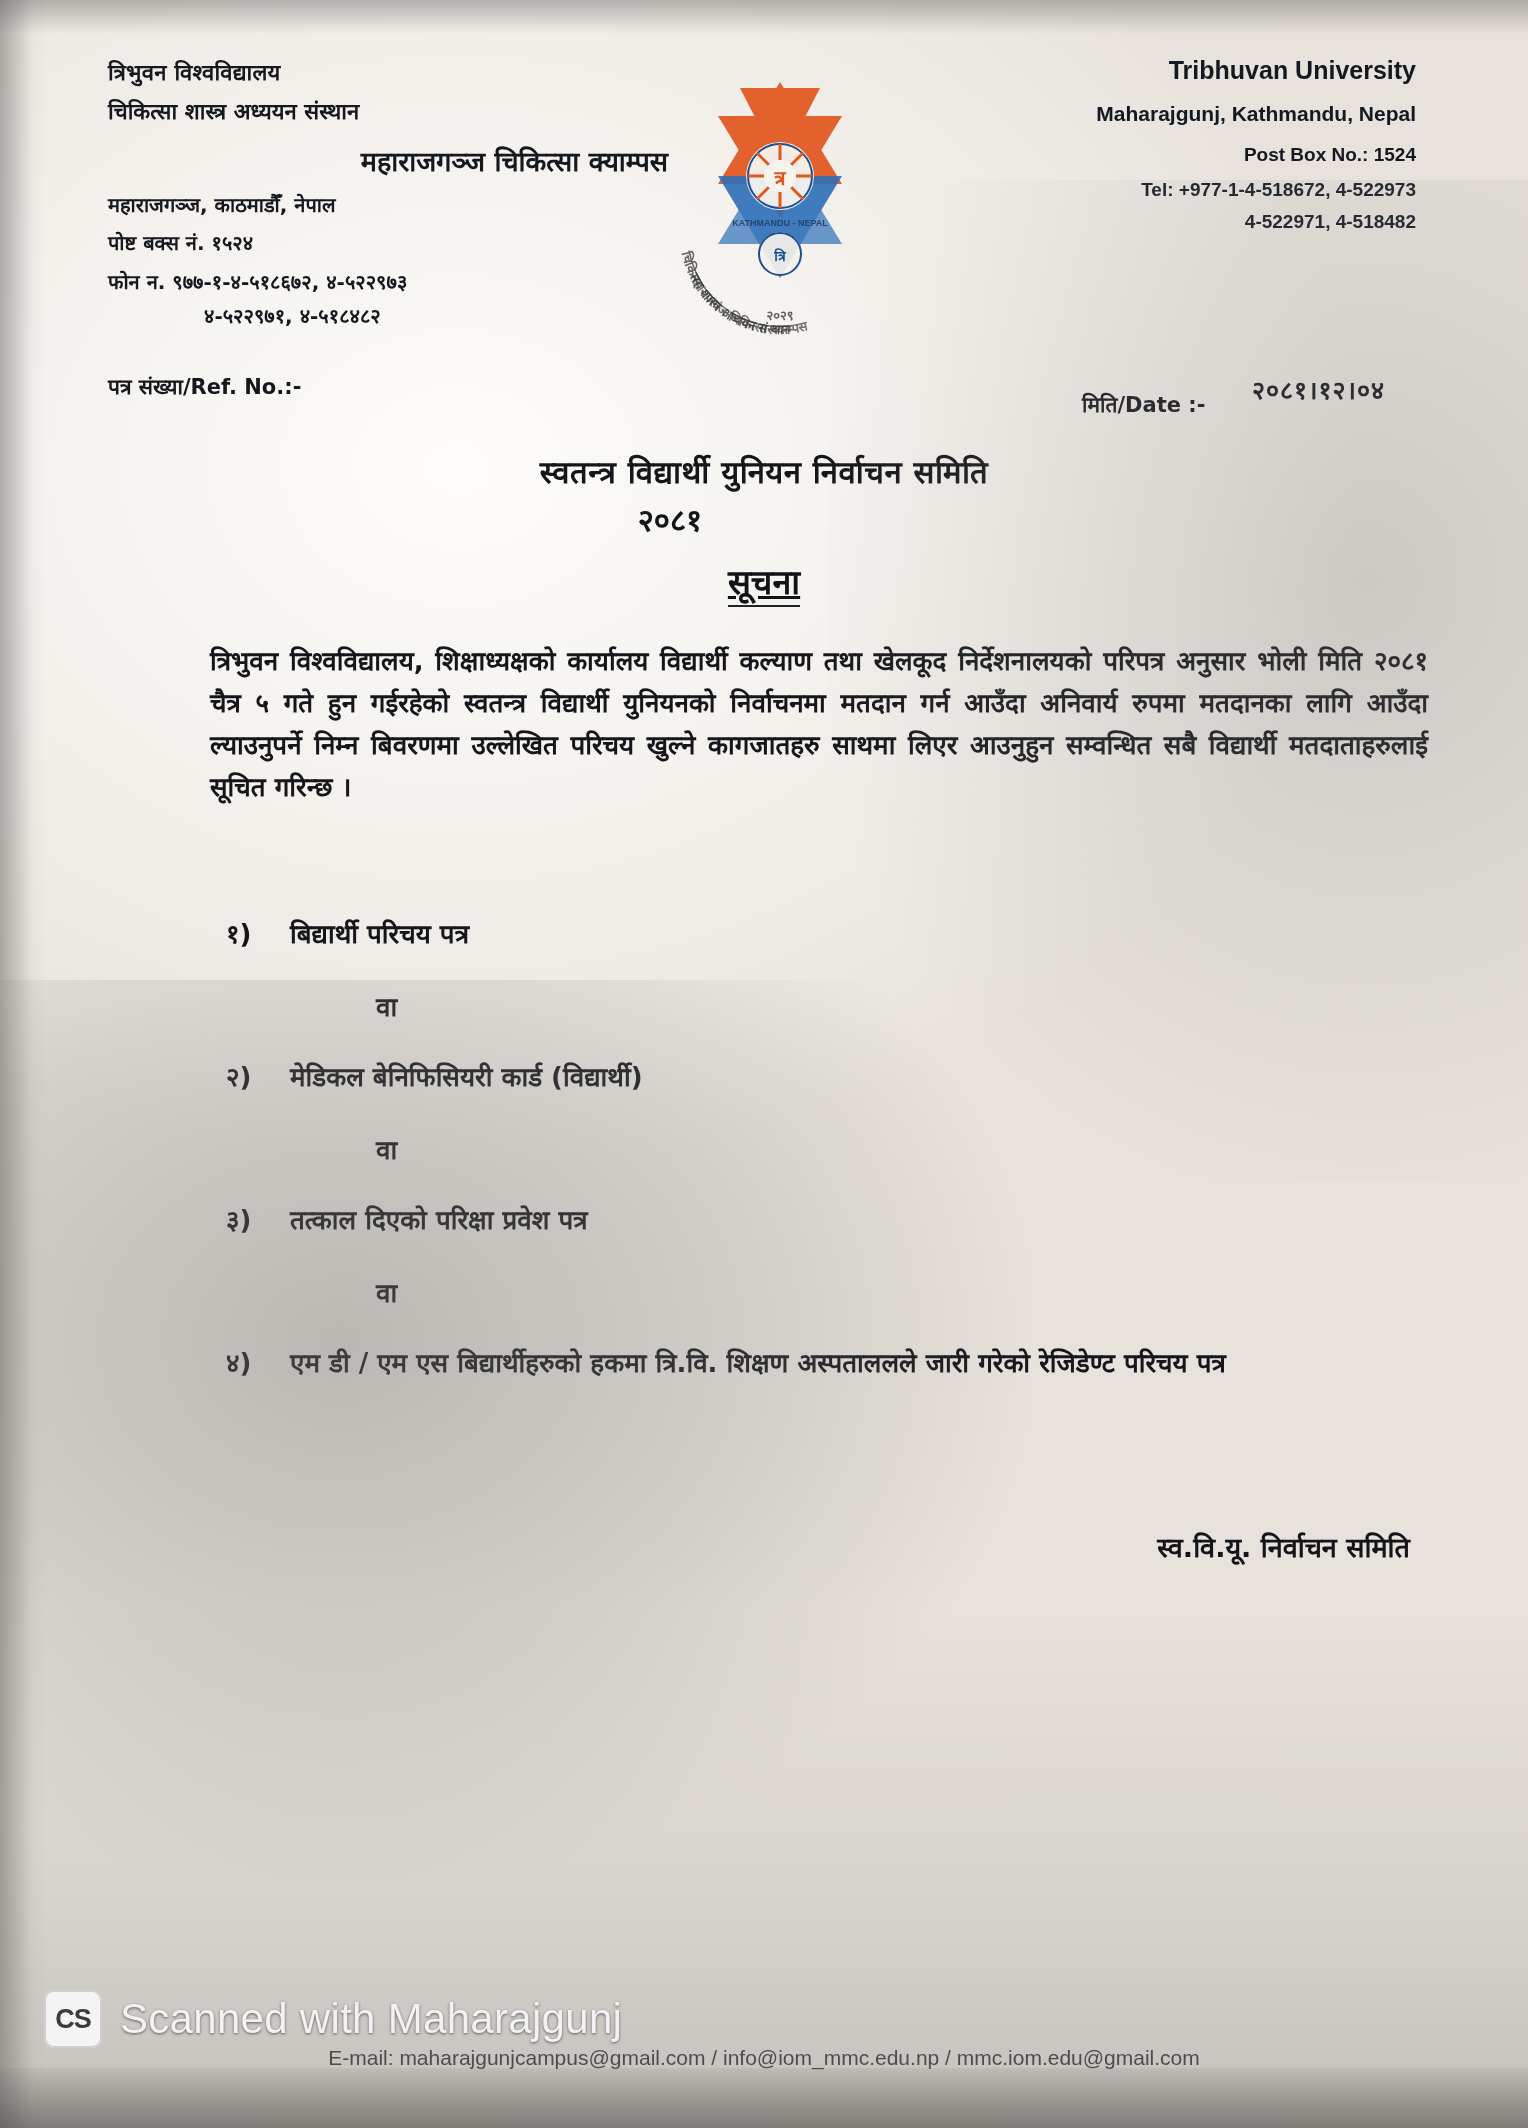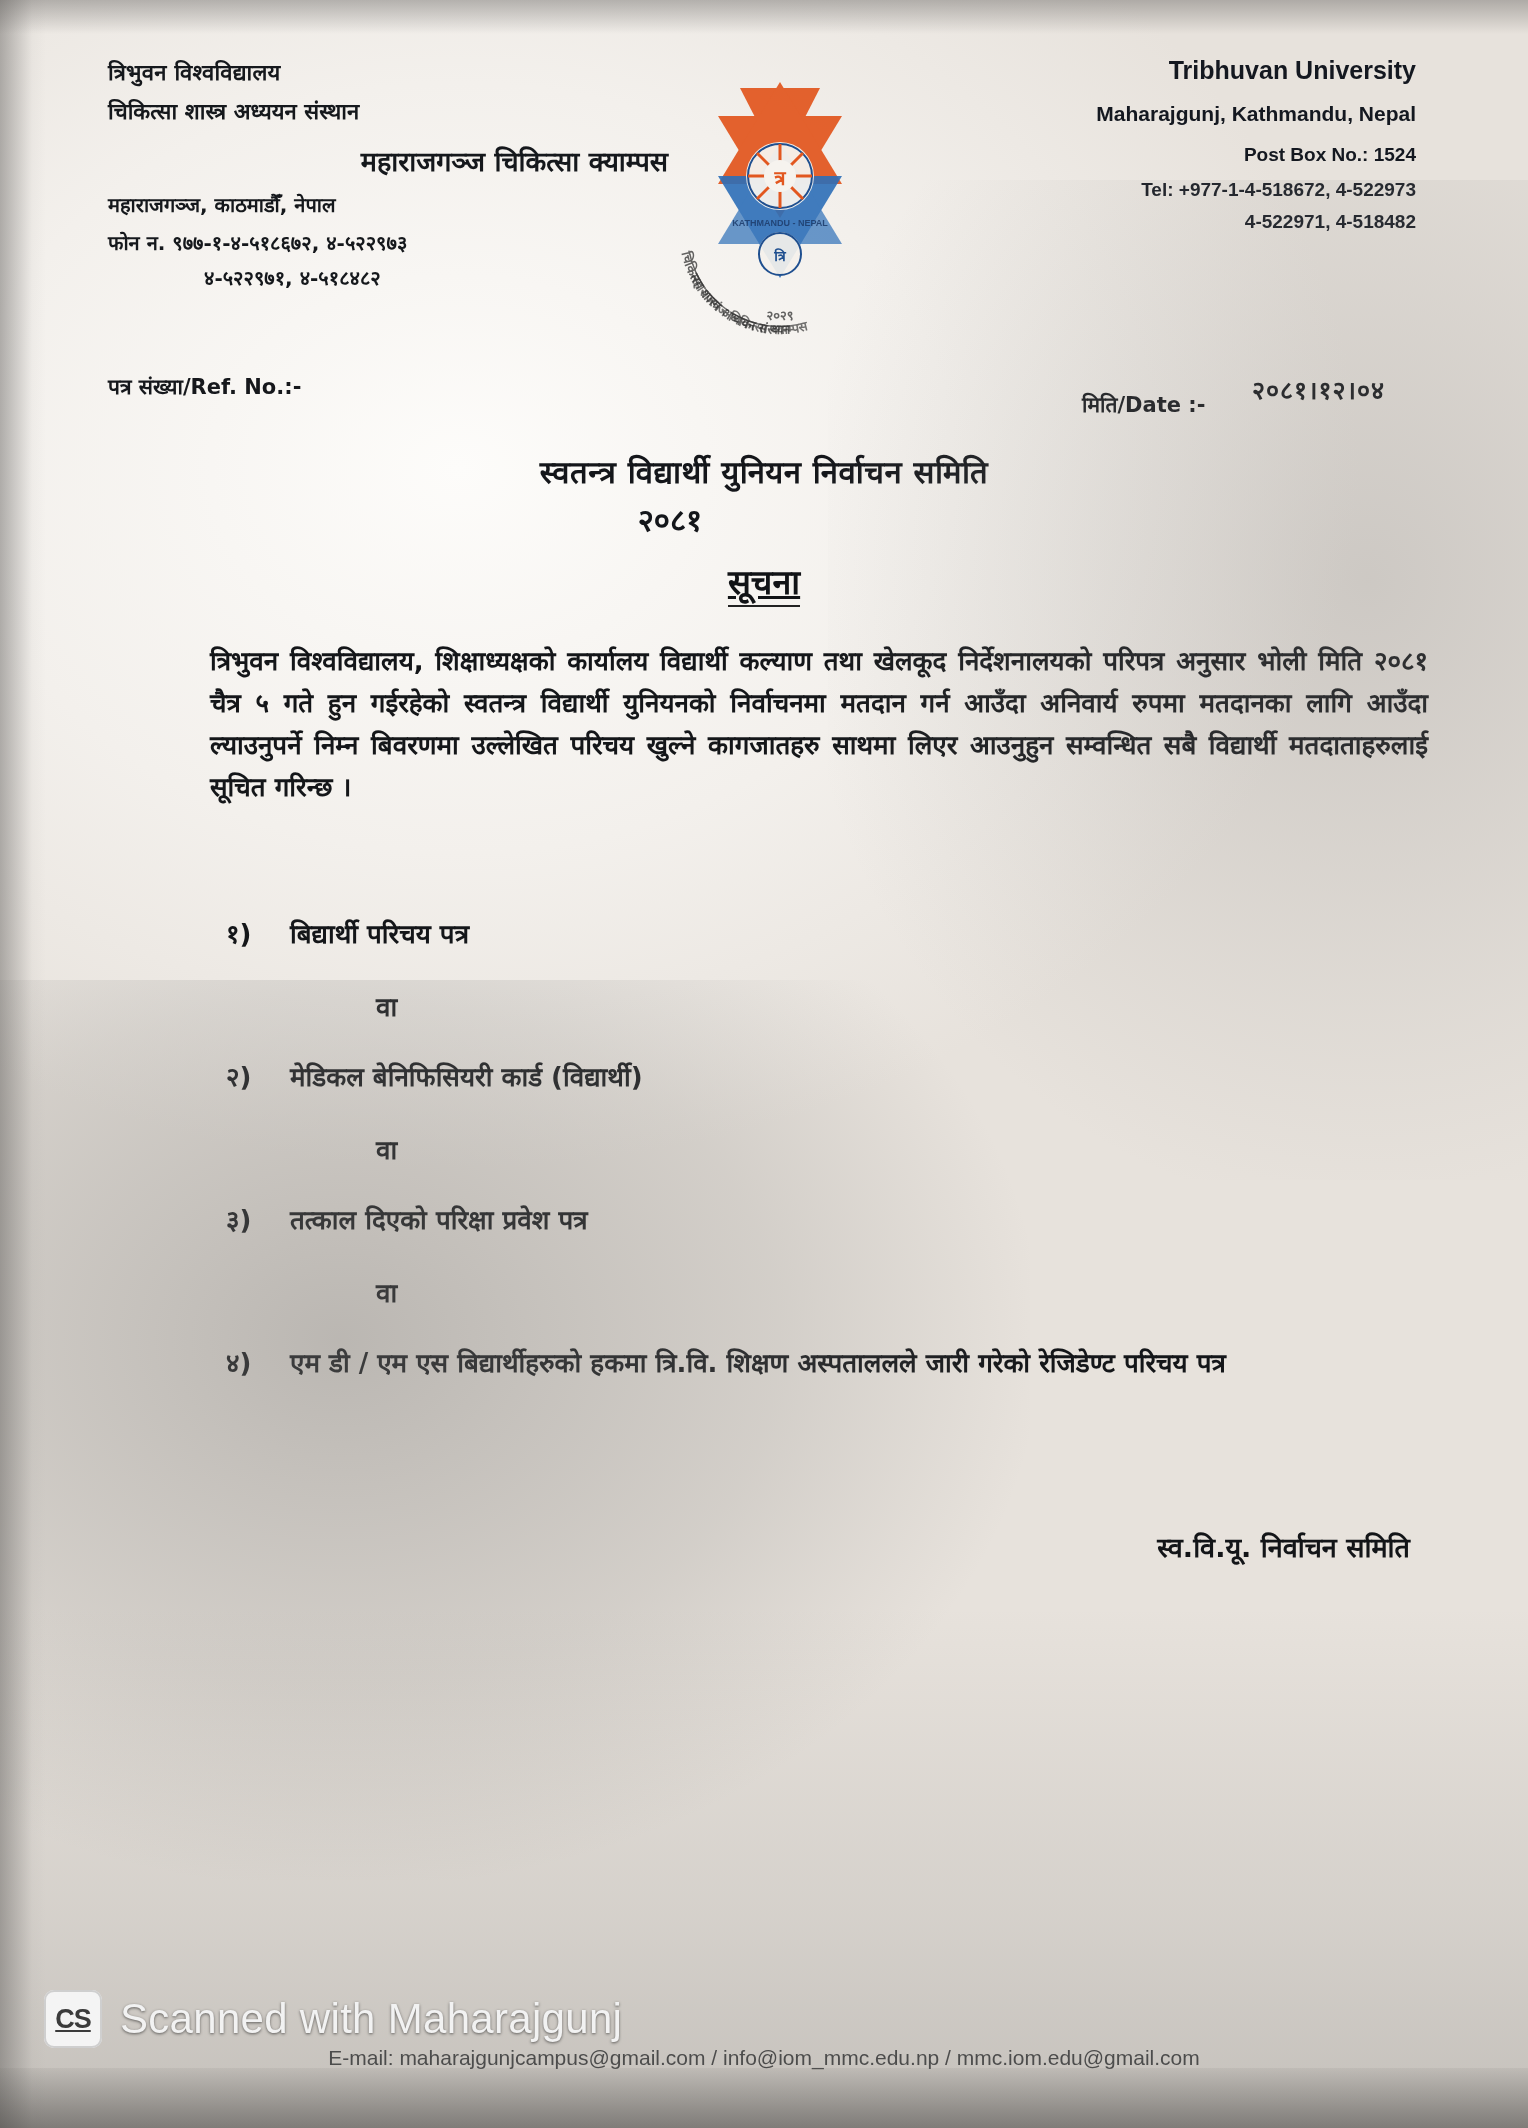--- a/index.html
+++ b/index.html
@@ -268,21 +268,20 @@
     background: #f4f4f4;
     color: #3b3b3b;
     display: flex;
     align-items: center;
     justify-content: center;
     font-family: "Liberation Sans", sans-serif;
     font-weight: 700;
     font-size: 27px;
     letter-spacing: -1px;
     box-shadow: inset 0 0 0 2px #cfcfcf;
-    text-decoration: underline;
   }
   .cam-text {
     font-family: "Liberation Sans", sans-serif;
     font-size: 42px;
     color: #f2f2f2;
     text-shadow: 0 1px 3px rgba(0,0,0,.55);
     letter-spacing: .3px;
   }
 </style>
 </head>
@@ -291,20 +290,21 @@
 <div class="scan">
   <div class="paper"></div>
 
   <div class="content">
 
     <div class="lh-np">
       <div class="l1">त्रिभुवन विश्वविद्यालय</div>
       <div class="l2">चिकित्सा शास्त्र अध्ययन संस्थान</div>
       <div class="l3">महाराजगञ्ज चिकित्सा क्याम्पस</div>
       <div class="l4">महाराजगञ्ज, काठमाडौँ, नेपाल</div>
+      <div class="l5">पोष्ट बक्स नं. १५२४</div>
       <div class="l6">फोन न. ९७७-१-४-५१८६७२, ४-५२२९७३</div>
       <div class="l7">४-५२२९७१, ४-५१८४८२</div>
     </div>
 
     <div class="lh-en">
       <div class="e1">Tribhuvan University</div>
       <div class="e4">Maharajgunj, Kathmandu, Nepal</div>
       <div class="e5">Post Box No.: 1524</div>
       <div class="e6">Tel: +977-1-4-518672, 4-522973</div>
       <div class="e7">4-522971, 4-518482</div>

